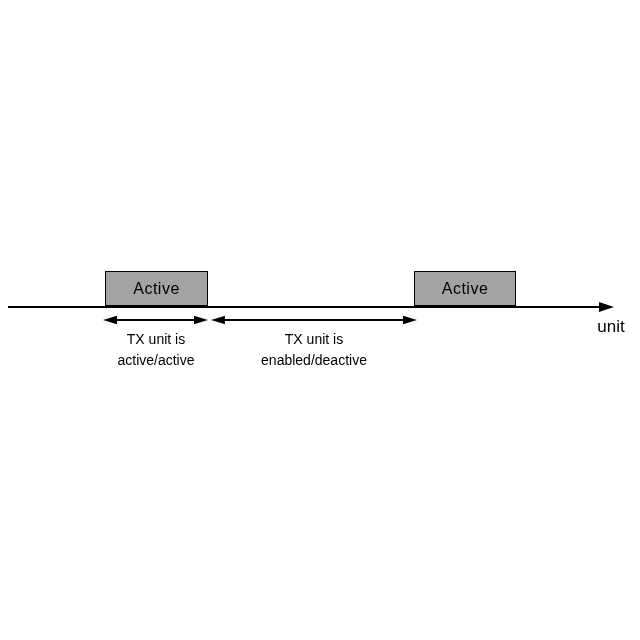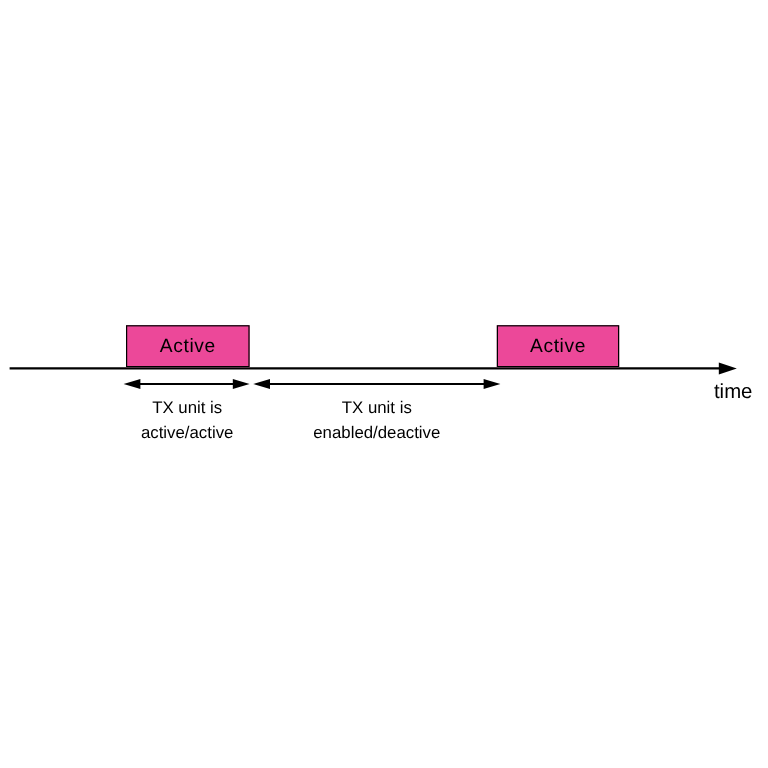--- a/index.html
+++ b/index.html
@@ -21,21 +21,21 @@
     left: 0;
     top: 0;
     width: 640px;
     height: 640px;
   }
   .pulse-box {
     position: absolute;
     top: 271px;
     height: 33px;
     border: 1.5px solid #000000;
-    background: #ec4899;
+    background: #a3a3a3;
     display: flex;
     align-items: center;
     justify-content: center;
     font-size: 16px;
     letter-spacing: 0.5px;
     text-align: right;
   }
   .pulse-box.first  { left: 105px; width: 101px; }
   .pulse-box.second { left: 414px; width: 100px; }
   .interval-caption {
@@ -89,15 +89,15 @@
 
   <div class="interval-caption first">
     <div>TX unit is</div>
     <div>active/active</div>
   </div>
   <div class="interval-caption second">
     <div>TX unit is</div>
     <div>enabled/deactive</div>
   </div>
 
-  <div class="time-label">time</div>
+  <div class="time-label">unit</div>
 
 </div>
 
 </body></html>

